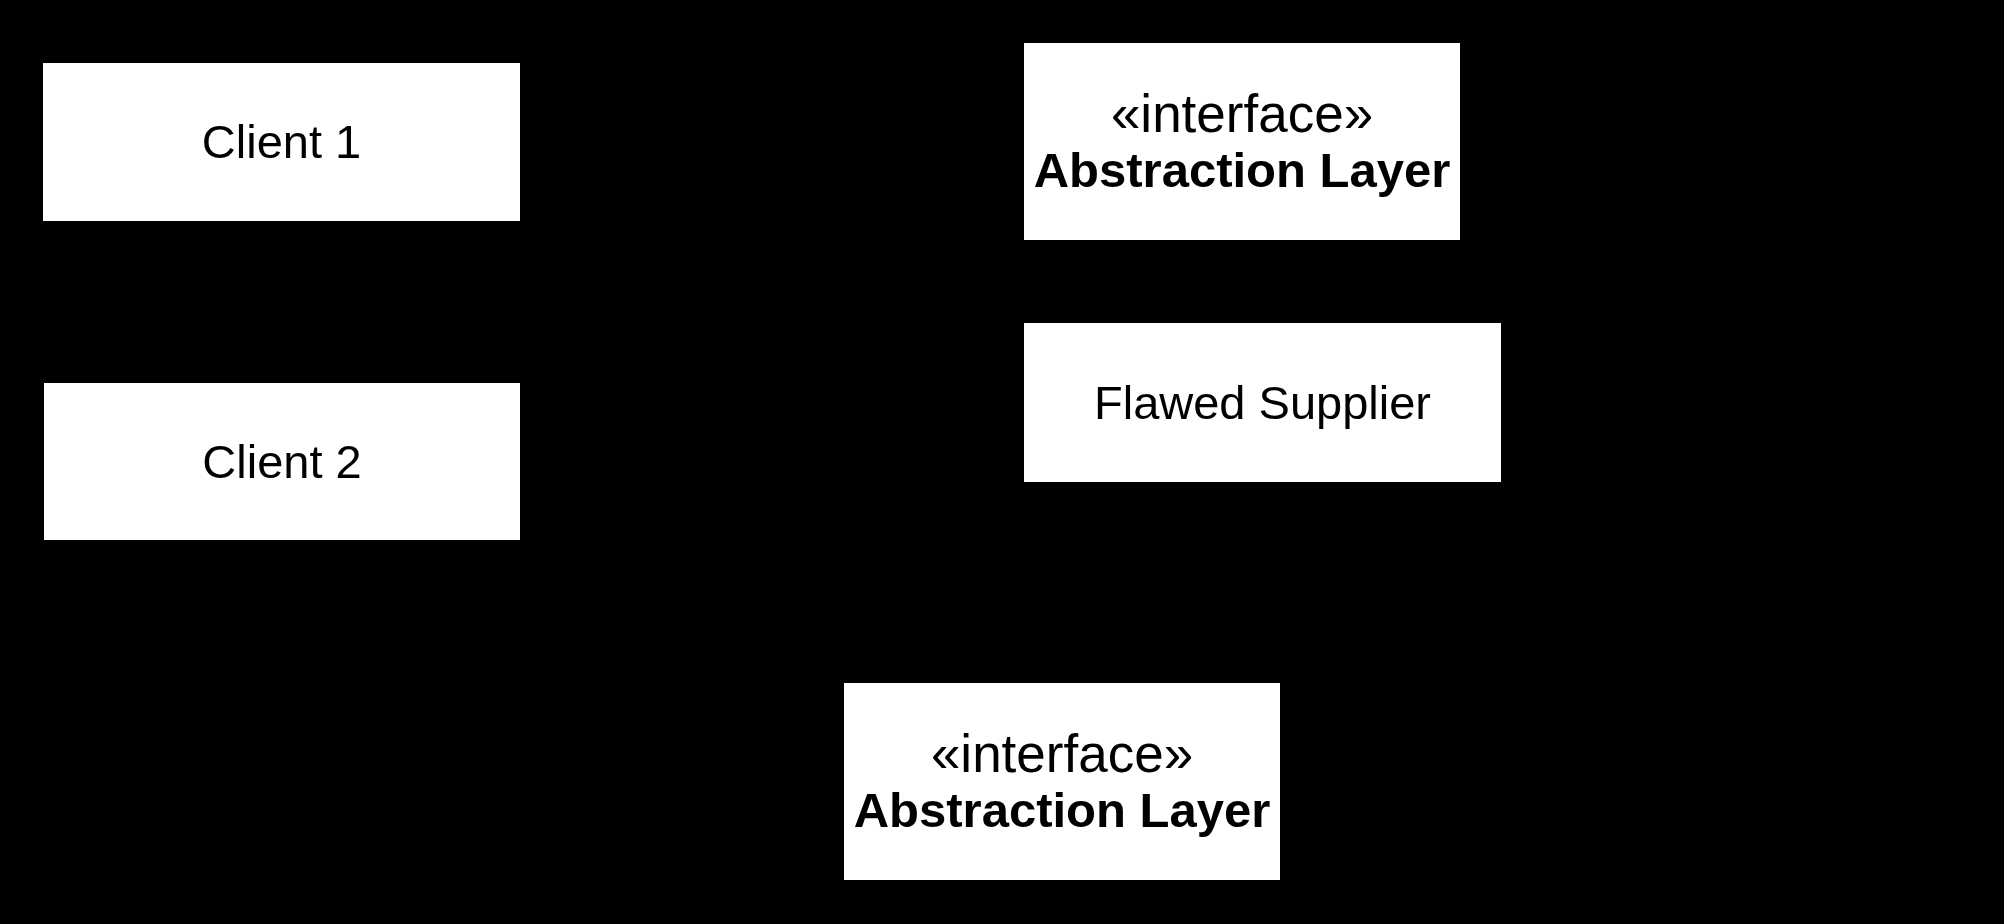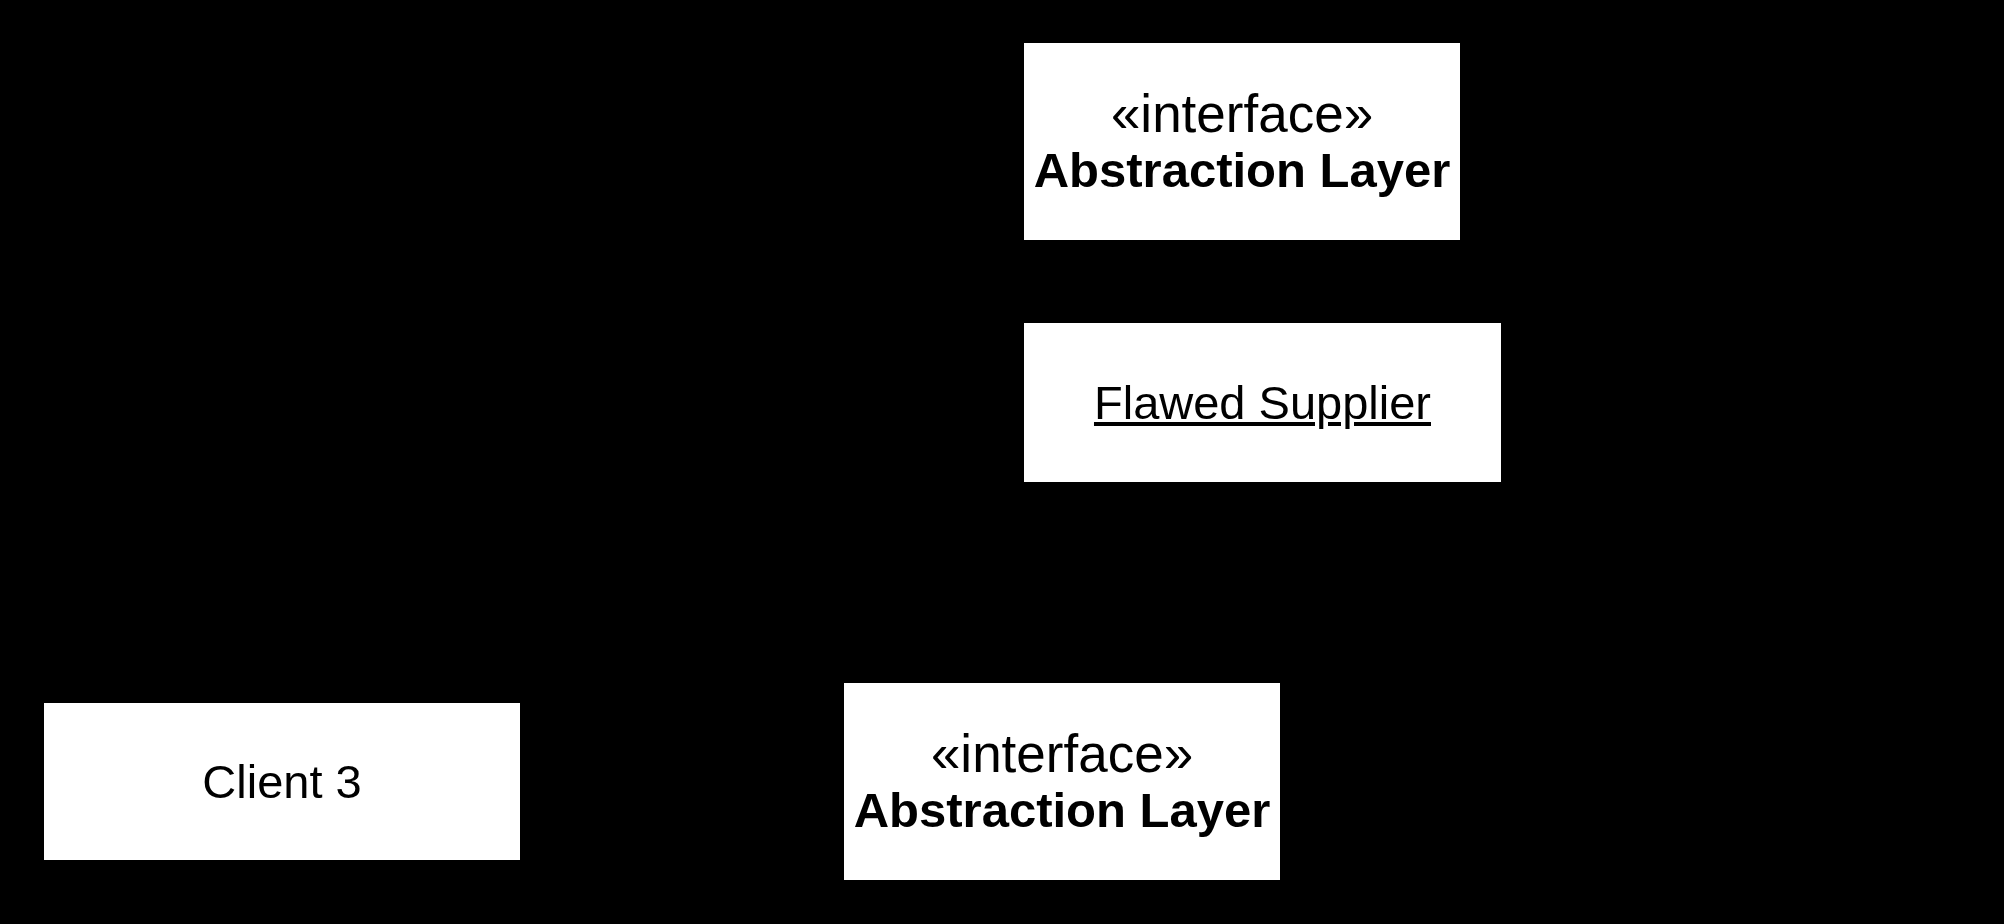--- a/index.html
+++ b/index.html
@@ -49,32 +49,35 @@
     line-height:56px;
     white-space:nowrap;
     text-align:right;
   }
 </style>
 </head>
 <body>
 
 <div class="canvas">
 
+  <div class="node" style="left:43px; top:63px; width:477px; height:158px;">
+    <span class="label">Client 1</span>
+  </div>
 
+  <div class="node" style="left:44px; top:383px; width:476px; height:157px;">
+    <span class="label">Client 2</span>
+  </div>
 
-  <div class="node" style="left:44px; top:703px; width:476px; height:157px;">
-    <span class="label">Client 3</span>
-  </div>
 
   <div class="node" style="left:1024px; top:43px; width:436px; height:197px;">
     <span class="stereotype">«interface»</span>
     <span class="iface-label">Abstraction Layer</span>
   </div>
 
-  <div class="node" style="left:1024px; top:323px; width:477px; height:159px;text-decoration:underline;">
+  <div class="node" style="left:1024px; top:323px; width:477px; height:159px;">
     <span class="label">Flawed Supplier</span>
   </div>
 
   <div class="node" style="left:844px; top:683px; width:436px; height:197px;">
     <span class="stereotype">«interface»</span>
     <span class="iface-label">Abstraction Layer</span>
   </div>
 
 
 </div>

